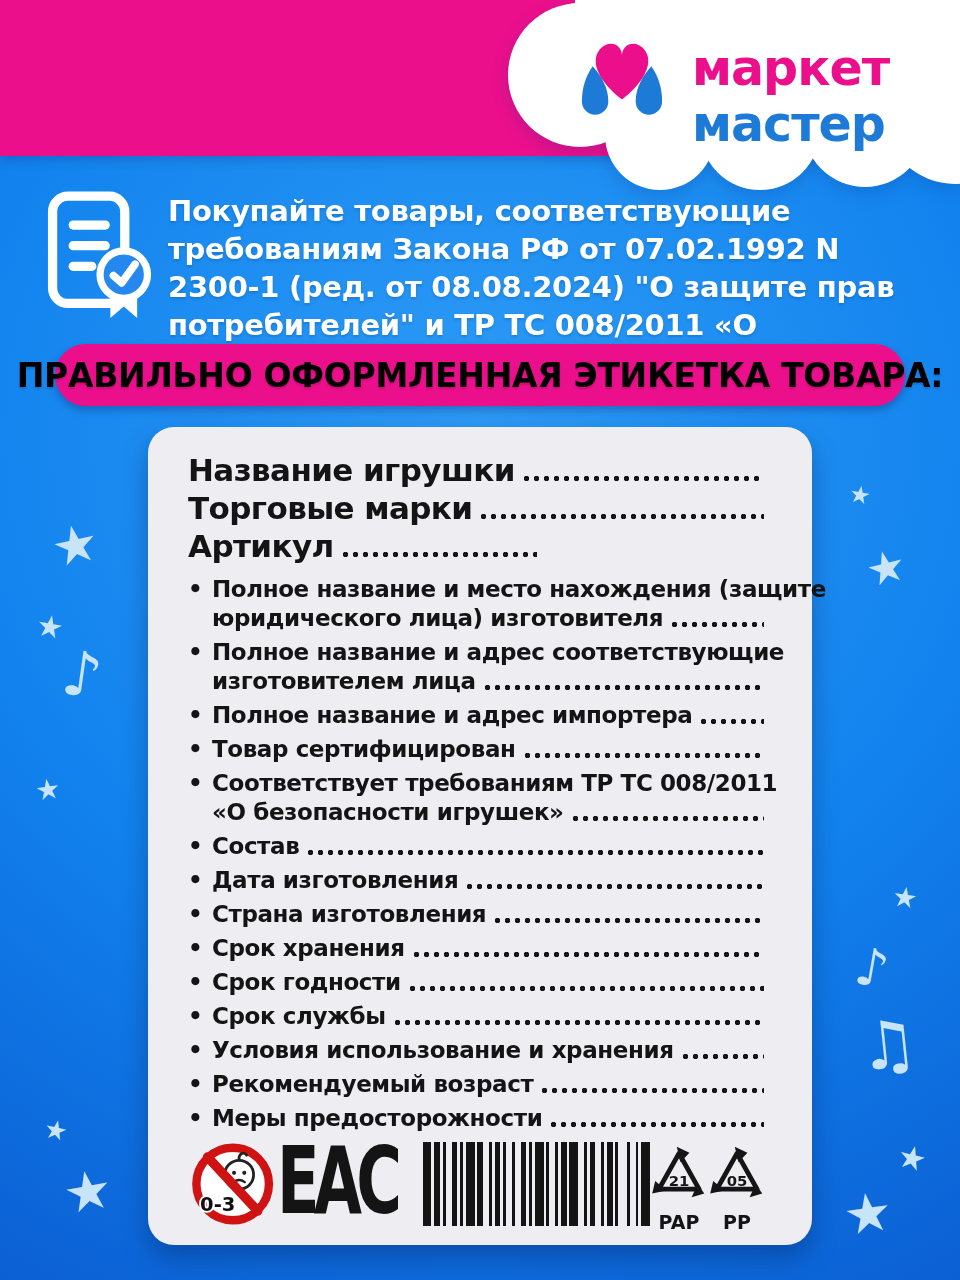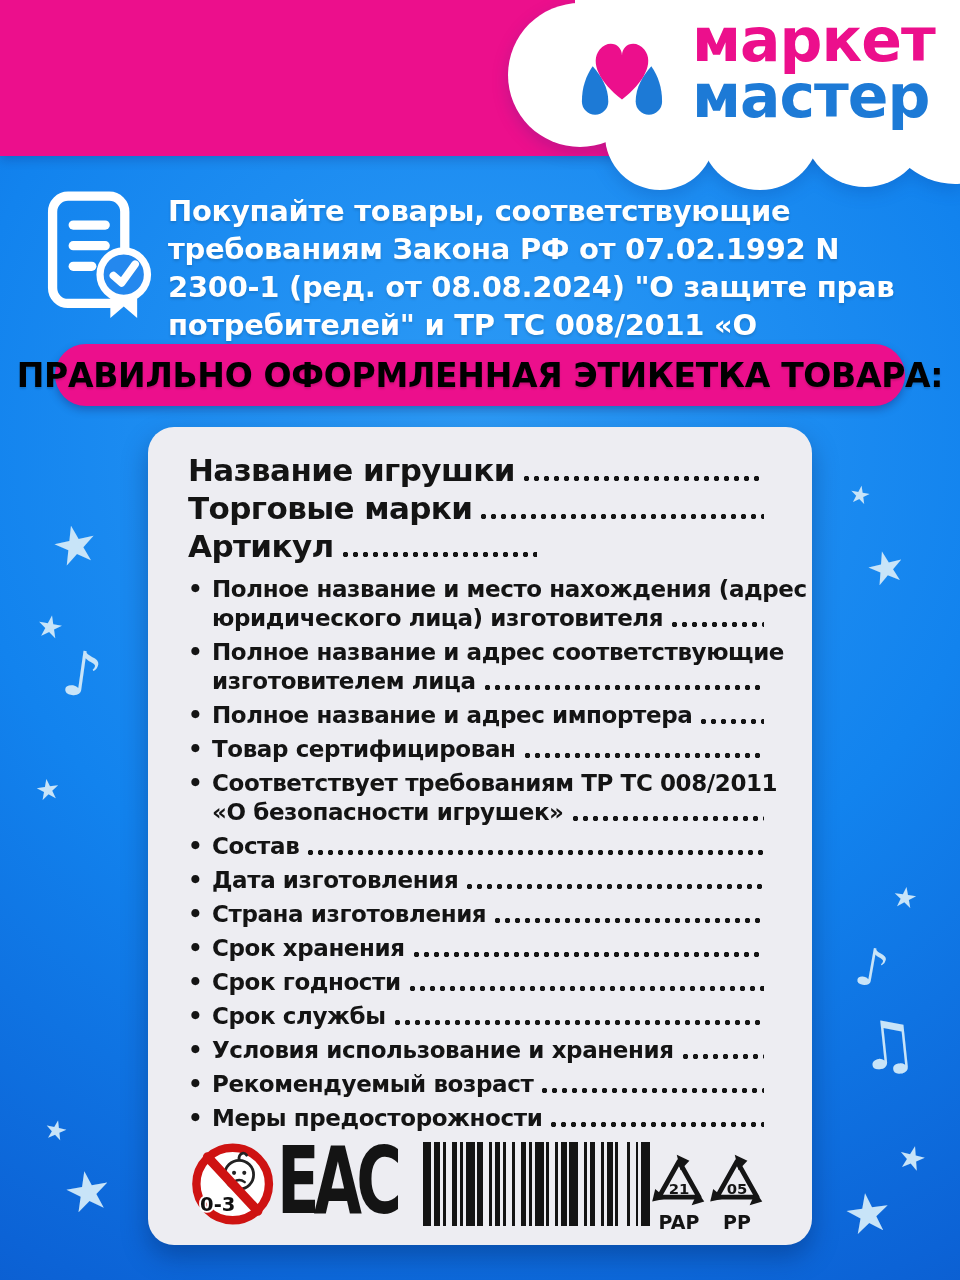--- a/index.html
+++ b/index.html
@@ -16,21 +16,21 @@
   .header-title{
     position:absolute;left:57px;top:22px;z-index:5;
     color:#fff;font-weight:bold;font-size:45px;line-height:55px;letter-spacing:-0.5px;
     text-shadow:0 2px 3px rgba(0,0,0,.18);white-space:pre;
   }
   
   .cloud{position:absolute;left:505px;top:0;width:455px;height:215px;z-index:3;
          filter:drop-shadow(0 6px 8px rgba(0,40,120,.18));}
   .logo{position:absolute;z-index:6;}
   .logo-m{left:578px;top:28px;}
-  .logo-text{left:692px;top:12px;font-weight:bold;font-size:60px;line-height:56px;letter-spacing:-1px;}
+  .logo-text{left:692px;top:41px;font-weight:bold;font-size:49px;line-height:56px;letter-spacing:-1px;}
   .logo-text .l1{color:#EC0F8C;display:block;}
   .logo-text .l2{color:#1D7AD6;display:block;}
   
   .intro-icon{position:absolute;left:42px;top:190px;z-index:2;}
   .intro-text{
     position:absolute;left:168px;top:192px;width:750px;z-index:2;
     color:#fff;font-weight:bold;font-size:29px;line-height:38px;letter-spacing:-0.3px;
     text-shadow:0 2px 3px rgba(0,0,0,.15);
   }
   
@@ -64,21 +64,21 @@
   .b-dot{width:24px;font-weight:bold;font-size:23px;flex:0 0 24px;}
   .b-txt{font-weight:bold;font-size:23px;letter-spacing:-0.4px;white-space:nowrap;}
   .b-line.cont{padding-left:24px;}
   
   .marks{margin-top:auto;display:flex;align-items:flex-end;justify-content:space-between;height:96px;}
   .eac{font-weight:900;font-size:76px;line-height:76px;letter-spacing:-7px;color:#141414;
        transform:scale(0.82,1.22);transform-origin:left bottom;margin-bottom:6px;}
   .barcode{display:flex;width:234px;height:84px;margin-bottom:8px;}
   .barcode div{height:100%;}
   .barcode .bar{background:#141414;}
-  .recycle{display:flex;flex-direction:column;align-items:center;margin-bottom:2px;}
+  .recycle{display:flex;flex-direction:column;align-items:center;margin-bottom:2px;gap:8px;}
   .recycle .rec-label{font-weight:bold;font-size:19px;line-height:20px;color:#141414;}
   
   .deco{position:absolute;z-index:1;color:#C8E4F8;line-height:1;user-select:none;}
 </style>
 </head>
 <body>
 
 <div id="poster">
 
   <div class="pink-header"></div>
@@ -131,21 +131,21 @@
         </div>
         <div class="title-row">
           <span class="t-label">Артикул</span>
           <span class="leader short"></span>
         </div>
       </div>
     <div class="bullets" id="bullet-list">
         <div class="bullet-item">
           <div class="b-line">
             <span class="b-dot">•</span>
-            <span class="b-txt">Полное название и место нахождения (адрес</span>
+            <span class="b-txt">Полное название и место нахождения (защите</span>
           </div>
           <div class="b-line cont">
             <span class="b-txt">юридического лица) изготовителя</span>
             <span class="leader"></span>
           </div>
         </div>
         <div class="bullet-item">
           <div class="b-line">
             <span class="b-dot">•</span>
             <span class="b-txt">Полное название и адрес соответствующие</span>

